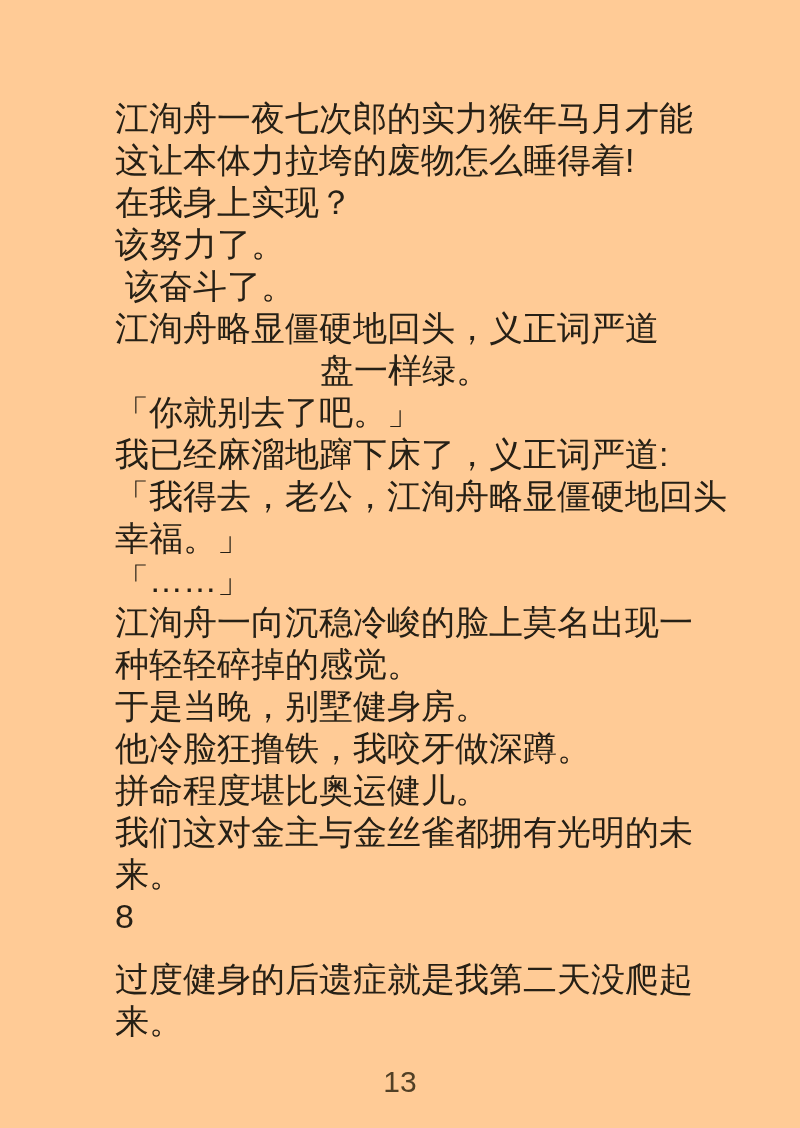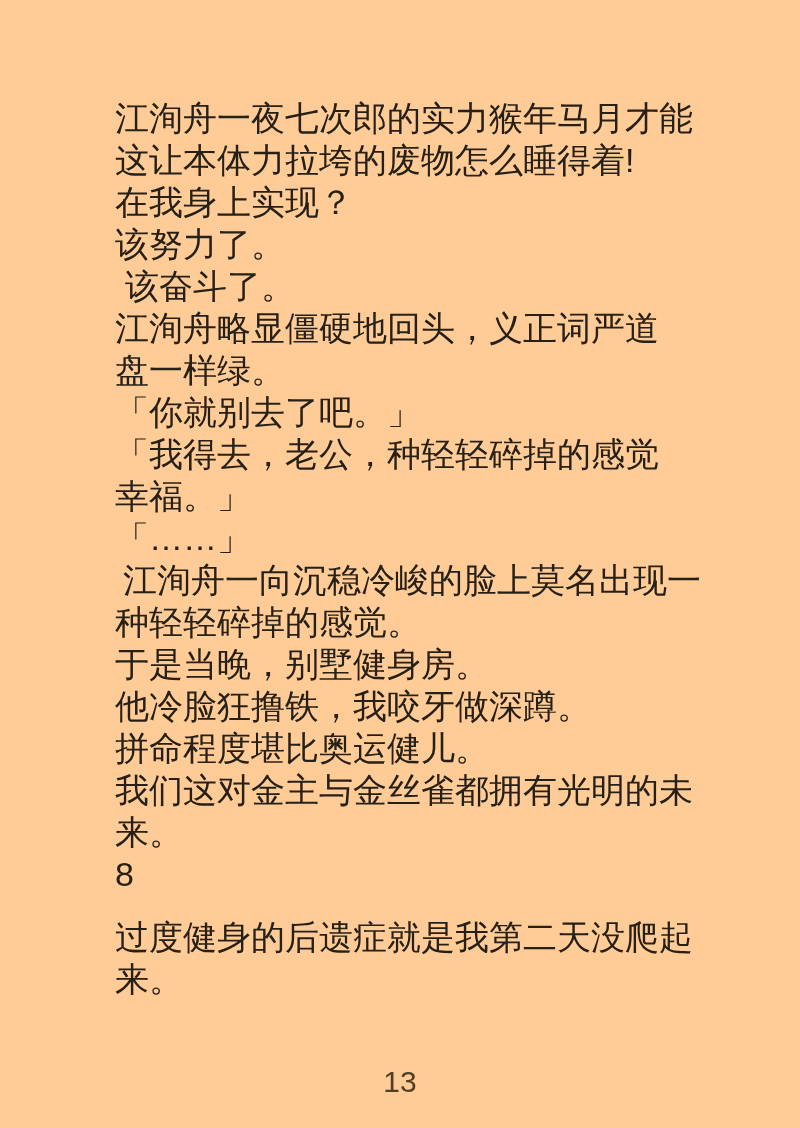--- a/index.html
+++ b/index.html
@@ -47,26 +47,27 @@
 <body style="background: rgb(255, 203, 150);">
 
 <main class="novel-page">
   <div class="text-block">
     <div class="line" style="color: rgb(38, 32, 22);">江洵舟一夜七次郎的实力猴年马月才能</div>
     <div class="line" style="color: rgb(38, 32, 22);">这让本体力拉垮的废物怎么睡得着!</div>
     <div class="line" style="color: rgb(38, 32, 22);">在我身上实现？</div>
     <div class="line" style="color: rgb(38, 32, 22);">该努力了。</div>
     <div class="line" style="color: rgb(38, 32, 22); margin-left: 10px;">该奋斗了。</div>
     <div class="line" style="color: rgb(38, 32, 22);">江洵舟略显僵硬地回头，义正词严道</div>
-    <div class="line" style="color: rgb(38, 32, 22);">盘一样绿。</div>
+    <div class="line" style="color: rgb(38, 32, 22); text-align: center;">盘一样绿。</div>
     <div class="line" style="color: rgb(38, 32, 22);">「你就别去了吧。」</div>
-    <div class="line" style="color: rgb(38, 32, 22);">「我得去，老公，种轻轻碎掉的感觉</div>
+    <div class="line" style="color: rgb(38, 32, 22);">我已经麻溜地蹿下床了，义正词严道:</div>
+    <div class="line" style="color: rgb(38, 32, 22);">「我得去，老公，江洵舟略显僵硬地回头</div>
     <div class="line" style="color: rgb(38, 32, 22);">幸福。」</div>
     <div class="line" style="color: rgb(38, 32, 22);">「……」</div>
-    <div class="line" style="color: rgb(38, 32, 22); margin-left: 8px;">江洵舟一向沉稳冷峻的脸上莫名出现一</div>
+    <div class="line" style="color: rgb(38, 32, 22);">江洵舟一向沉稳冷峻的脸上莫名出现一</div>
     <div class="line" style="color: rgb(38, 32, 22);">种轻轻碎掉的感觉。</div>
     <div class="line" style="color: rgb(38, 32, 22);">于是当晚，别墅健身房。</div>
     <div class="line" style="color: rgb(38, 32, 22);">他冷脸狂撸铁，我咬牙做深蹲。</div>
     <div class="line" style="color: rgb(38, 32, 22);">拼命程度堪比奥运健儿。</div>
     <div class="line" style="color: rgb(38, 32, 22);">我们这对金主与金丝雀都拥有光明的未</div>
     <div class="line" style="color: rgb(38, 32, 22);">来。</div>
     <div class="line" style="color: rgb(38, 32, 22);">8</div>
     <div class="line" style="color: rgb(38, 32, 22); margin-top: 21px;">过度健身的后遗症就是我第二天没爬起</div>
     <div class="line" style="color: rgb(38, 32, 22);">来。</div>
   </div>

